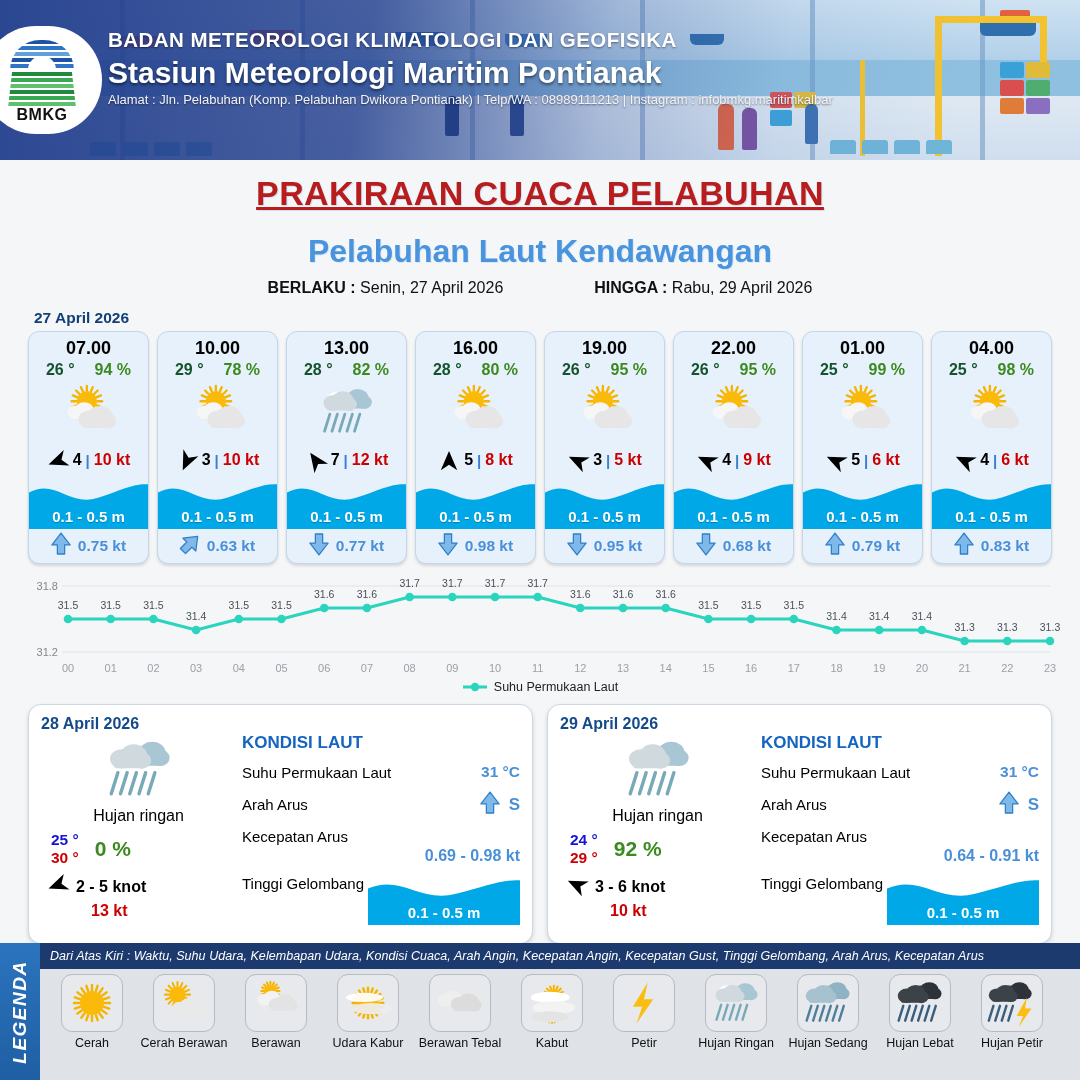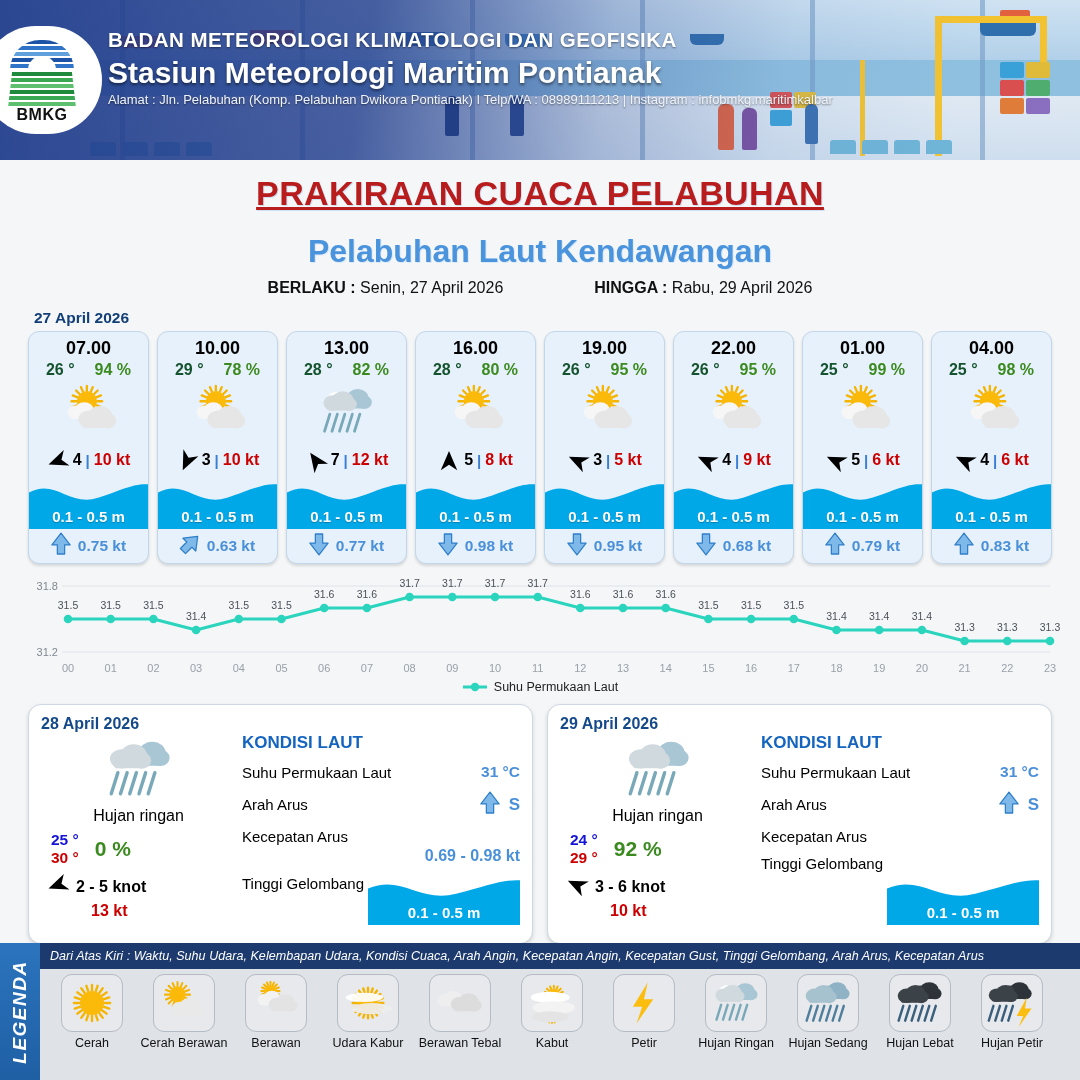--- a/index.html
+++ b/index.html
@@ -941,20 +941,21 @@
         <span class="kl-cur">
           <span><svg width="20" height="24" viewBox="0 0 22 26" style="transform:rotate(180deg)">
     <polygon points="11,25 1,12 7,12 7,2 15,2 15,12 21,12" fill="#7fb9ea" stroke="#2f7fc9" stroke-width="1.4" stroke-linejoin="round"></polygon>
               </svg></span>
           <span class="kl-dirletter">S</span>
         </span>
       </div>
       <div class="kl-row">
         <span>Kecepatan Arus</span>
       </div>
+      <div class="kl-speed">0.64 - 0.91 kt</div>
       <div class="kl-row">
         <span>Tinggi Gelombang</span>
       </div>
       <div class="kl-wave">
         <svg class="wave-svg" viewBox="0 0 152 54" preserveAspectRatio="none">
     <path d="M0,16.2 C 33.44,1.08 51.68000000000001,31.319999999999997 88.16,21.6
       C 118.56,13.5 133.76,6.4799999999999995 152,7.5600000000000005 L 152,54 L0,54 Z" fill="#00a8e8"></path>
           </svg>
         <div class="kl-wave-text">0.1 - 0.5 m</div>
       </div>

